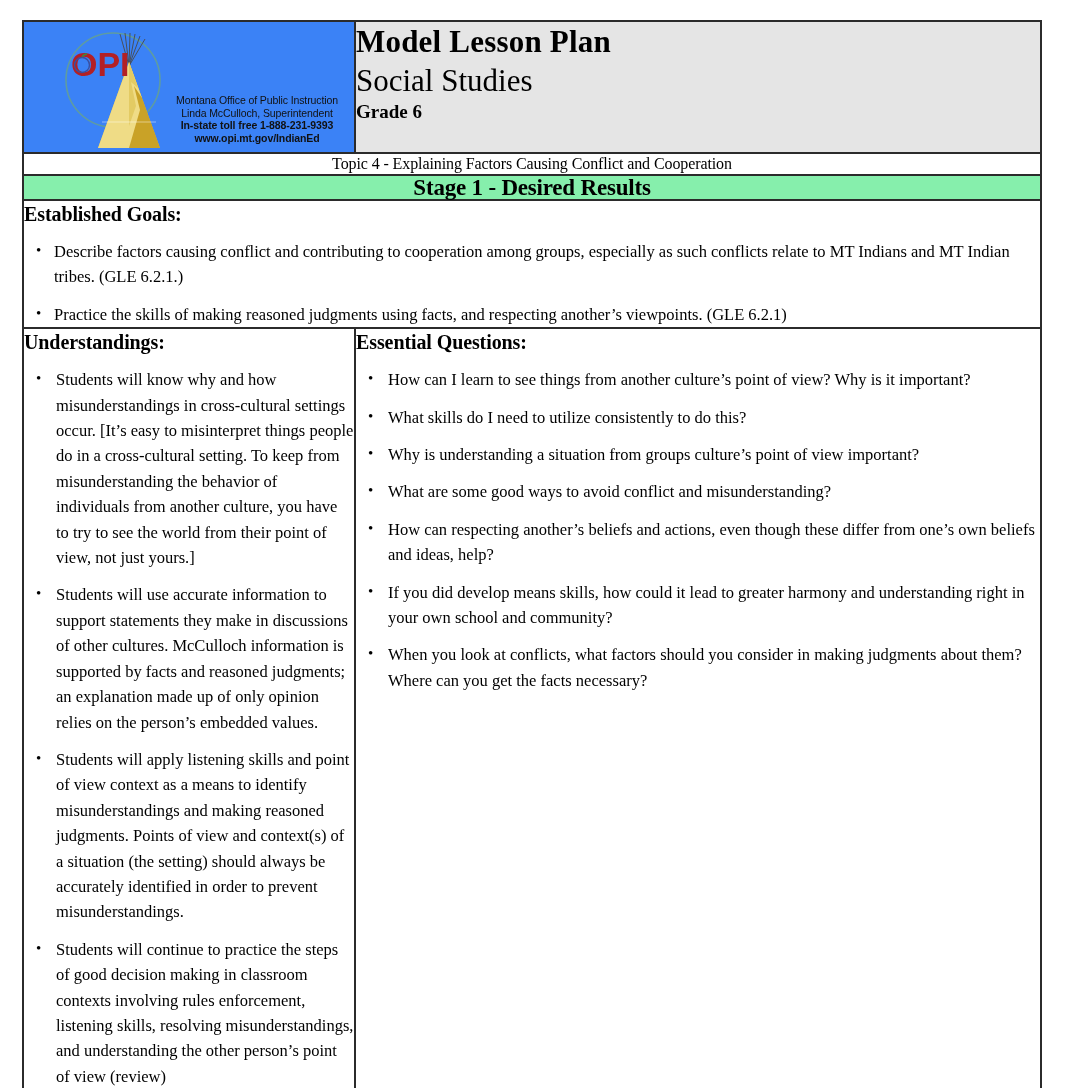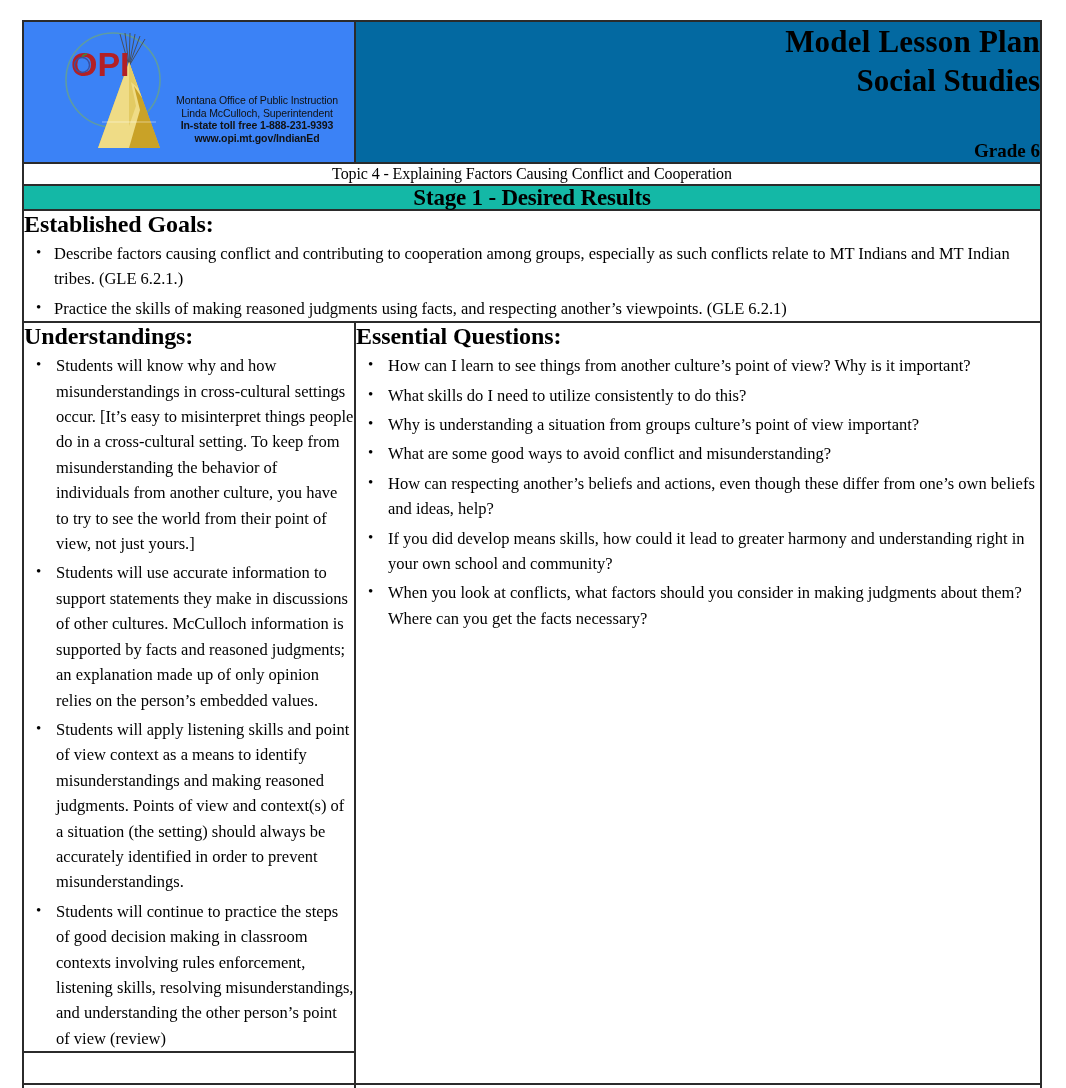--- a/index.html
+++ b/index.html
@@ -63,96 +63,95 @@
     text-align: center;
     font-family: "Liberation Sans", "DejaVu Sans", sans-serif;
     font-size: 10.5px;
     line-height: 12.6px;
     color: #111111;
     letter-spacing: -0.1px;
   }
   .logo-text-block .bold-line { font-weight: bold; }
 
   .title-cell {
-    background: #0369a1;
-    text-align: right;
+    background: #e5e5e5;
+    text-align: left;
     padding: 6px 0 4px 0;
   }
   .title-main {
     font-family: "Liberation Serif", "DejaVu Serif", serif;
     font-weight: bold;
     font-size: 31px;
     line-height: 40px;
     letter-spacing: 0.2px;
   }
   .title-sub {
     font-family: "Liberation Serif", "DejaVu Serif", serif;
-    font-weight: bold;
+    font-weight: normal;
     font-size: 31px;
     line-height: 38px;
   }
   .title-grade {
     font-family: "Liberation Serif", "DejaVu Serif", serif;
     font-weight: bold;
     font-size: 19px;
     line-height: 23px;
-    margin-top: 39px;
   }
 
   
   .topic-cell {
     text-align: center;
     font-weight: normal;
     font-size: 16px;
     line-height: 20px;
     padding: 6px 0 7px 0;
     letter-spacing: -0.1px;
   }
 
   
   .stage-cell {
-    background: #14b8a6;
+    background: #86efac;
     text-align: center;
     font-weight: bold;
     font-size: 23px;
     line-height: 23px;
     padding: 6px 0 7px 0;
     letter-spacing: -0.2px;
   }
 
   
   .content-cell {
     padding: 5px 10px 8px 8px;
     font-size: 16.5px;
     line-height: 25.5px;
   }
   .sect-head {
     font-weight: bold;
-    font-size: 24px;
+    font-size: 20px;
     line-height: 26px;
     margin: 0 0 1px 0;
     letter-spacing: -0.1px;
   }
   .sect-head-italic {
     font-weight: normal;
     font-style: italic;
     font-size: 19px;
     line-height: 26px;
     margin: 16px 0 1px 0;
   }
 
   ul.blist {
     list-style: none;
     margin: 0;
     padding: 0;
   }
   ul.blist > li {
     position: relative;
     padding-left: 32px;
-    margin: 4px 0 0 0;
+    margin: 12px 0 0 0;
     font-size: 16.5px;
     line-height: 25.4px;
     text-align: left;
   }
   ul.blist > li::before {
     content: "\2022";
     position: absolute;
     left: 12px;
     top: -1px;
     font-size: 15px;

